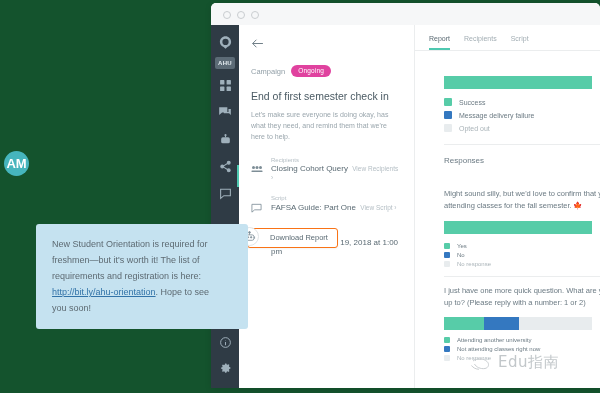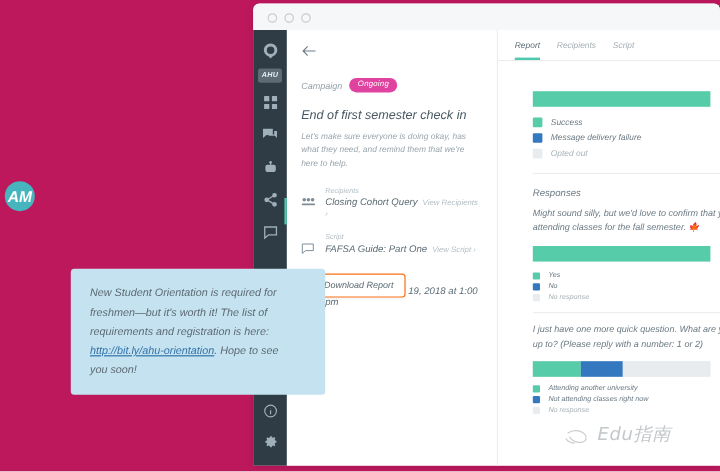--- a/index.html
+++ b/index.html
@@ -2,21 +2,21 @@
 <html><head>
 <meta charset="utf-8">
 <style>
   * { box-sizing: border-box; margin: 0; padding: 0; }
   html, body {
     width: 600px; height: 393px;
     background: #ffffff;
     font-family: "Liberation Sans", sans-serif;
     overflow: hidden;
   }
-  #stage { position: relative; width: 600px; height: 393px; background:#be185d;font-style:italic; }
+  #stage { position: relative; width: 600px; height: 393px; background:#14532d; }
 
   
   .app-window {
     position: absolute; left: 211px; top: 3px;
     width: 389px; height: 385px;
     background: #ffffff;
     border-radius: 5px 5px 0 0;
     box-shadow: 0 1px 6px rgba(0,0,0,.13);
     overflow: hidden;
   }
@@ -139,21 +139,20 @@
     font-size: 13px; font-weight:bold;
     display:flex;align-items:center;justify-content:center;
     z-index:10;
   }
   .chat-out {
     position:absolute; left: 36px; top: 224px; width: 212px;
     background:#c5e2f0; border-radius: 3px;
     padding: 12px 23px 13px 16px;
     font-size: 9px; color:#5d6a72; line-height: 1.78;
     z-index: 8;
-    margin-left: 23px;
   }
   .chat-out a { color:#3273a8; }
 
   .watermark {
     position:absolute; left: 498px; top: 353px;
     font-size: 15px; color:#c2c7ca; letter-spacing: .5px;
     z-index: 12; pointer-events:none;
     font-family:"DejaVu Sans", sans-serif;
   }
   .wm-mark {
@@ -323,21 +322,21 @@
         <span class="lg-txt">Message delivery failure</span>
       </div>
       <div class="legend-item">
         <span class="sw" style="background:#e8ecee"></span>
         <span class="lg-txt mute">Opted out</span>
       </div>
       <div class="divider"></div>
     </div>
 
     <div class="sec">
-      <div class="sec-title" style="margin-bottom:7px">Responses</div>
+      <div class="sec-title" style="margin-bottom:23px">Responses</div>
       <div class="q-text" style="width:175px">Might sound silly, but we'd love to confirm that you're attending classes for the fall semester. 🍁</div>
       <div class="bar">
         <div class="seg" style="width:100%;background:#57cca8"></div>
       </div>
       <div class="legend-item" style="margin-bottom:3px">
         <span class="sw" style="background:#57cca8;width:6px;height:6px;flex:0 0 6px"></span>
         <span class="lg-txt" style="font-size:6px">Yes</span>
       </div>
       <div class="legend-item" style="margin-bottom:3px">
         <span class="sw" style="background:#3478c0;width:6px;height:6px;flex:0 0 6px"></span>

